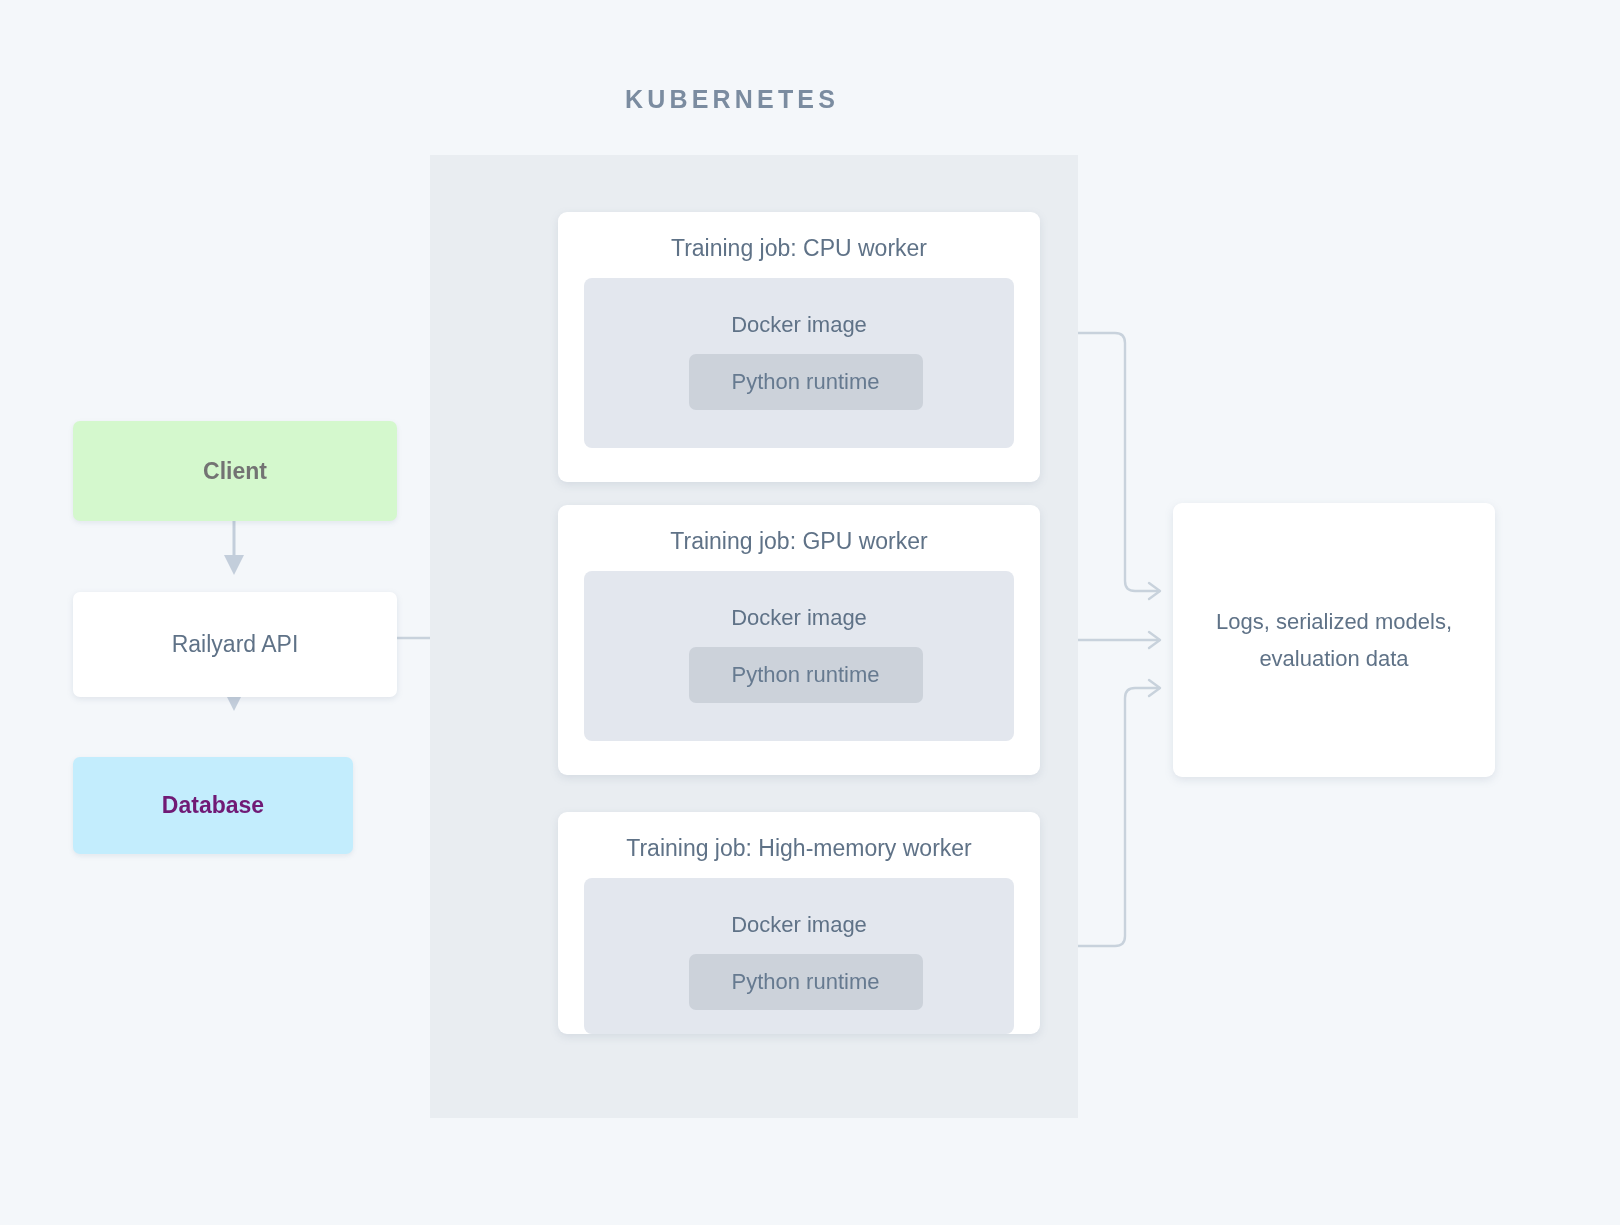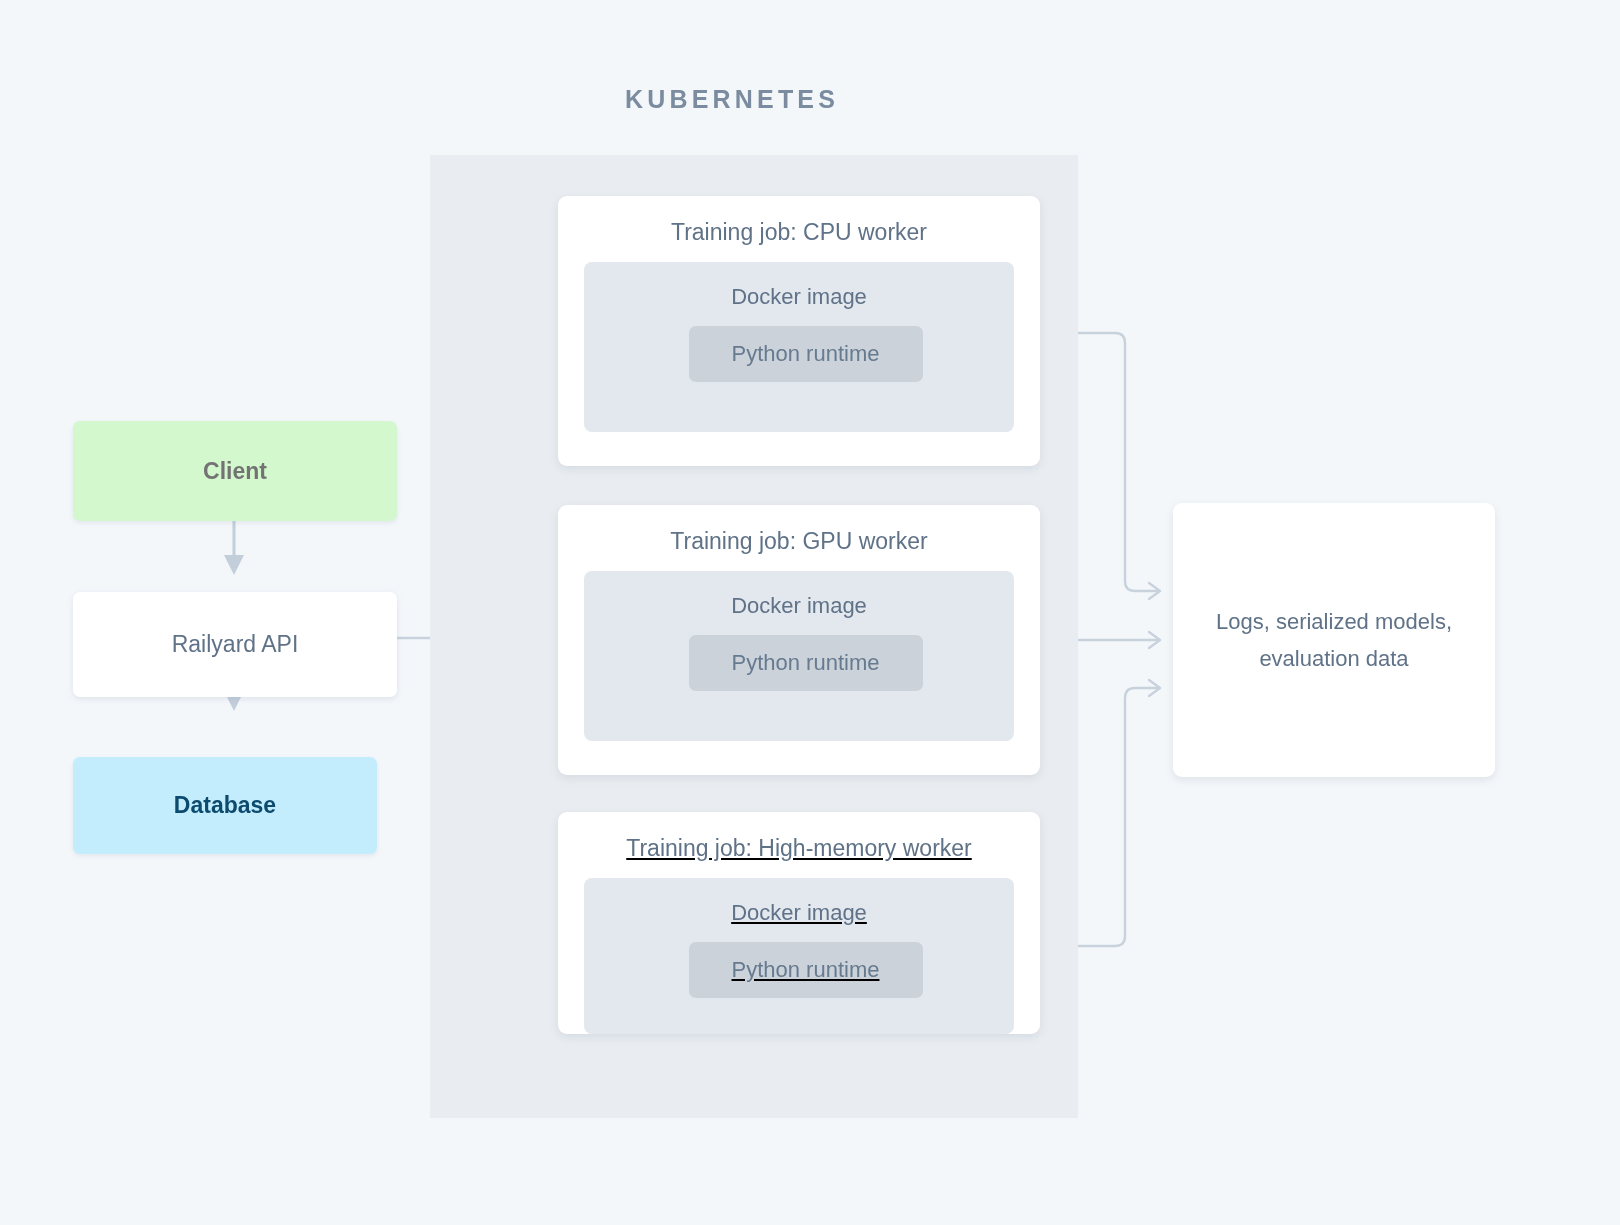--- a/index.html
+++ b/index.html
@@ -69,59 +69,59 @@
     width: 324px;
     height: 105px;
     background: #ffffff;
     color: #5f7287;
     font-size: 23px;
     box-shadow: 0 2px 6px rgba(110,130,155,0.16);
   }
   .db-box {
     left: 73px;
     top: 757px;
-    width: 304px;
+    width: 280px;
     height: 97px;
     background: #c3edfd;
-    color: #0c4a6e;
+    color: #701a75;
     font-size: 23px;
     font-weight: bold;
     box-shadow: 0 2px 5px rgba(110,130,155,0.13);
   }
 
   .job-card {
     left: 558px;
     width: 482px;
     background: #ffffff;
     border-radius: 9px;
     box-shadow: 0 3px 9px rgba(110,130,155,0.17);
     justify-content: flex-start;
     padding-top: 22px;
     box-sizing: border-box;
   }
-  .job-card.c1 { top: 196px;  height: 270px; }
+  .job-card.c1 { top: 212px;  height: 270px; }
   .job-card.c2 { top: 505px;  height: 270px; }
-  .job-card.c3 { top: 812px;  height: 222px; text-decoration: underline; }
+  .job-card.c3 { top: 812px;  height: 222px; }
 
   .job-title {
     font-size: 23px;
     color: #5f7287;
     line-height: 1.3;
     margin-bottom: 14px;
   }
   .docker-box {
     width: 430px;
     height: 170px;
     background: #e3e7ee;
     border-radius: 8px;
     display: flex;
     flex-direction: column;
     align-items: center;
     justify-content: flex-start;
-    padding-top: 22px;
+    padding-top: 34px;
     box-sizing: border-box;
   }
   .docker-label {
     font-size: 22px;
     color: #5f7287;
     margin-bottom: 16px;
   }
   .python-box {
     width: 234px;
     height: 56px;

